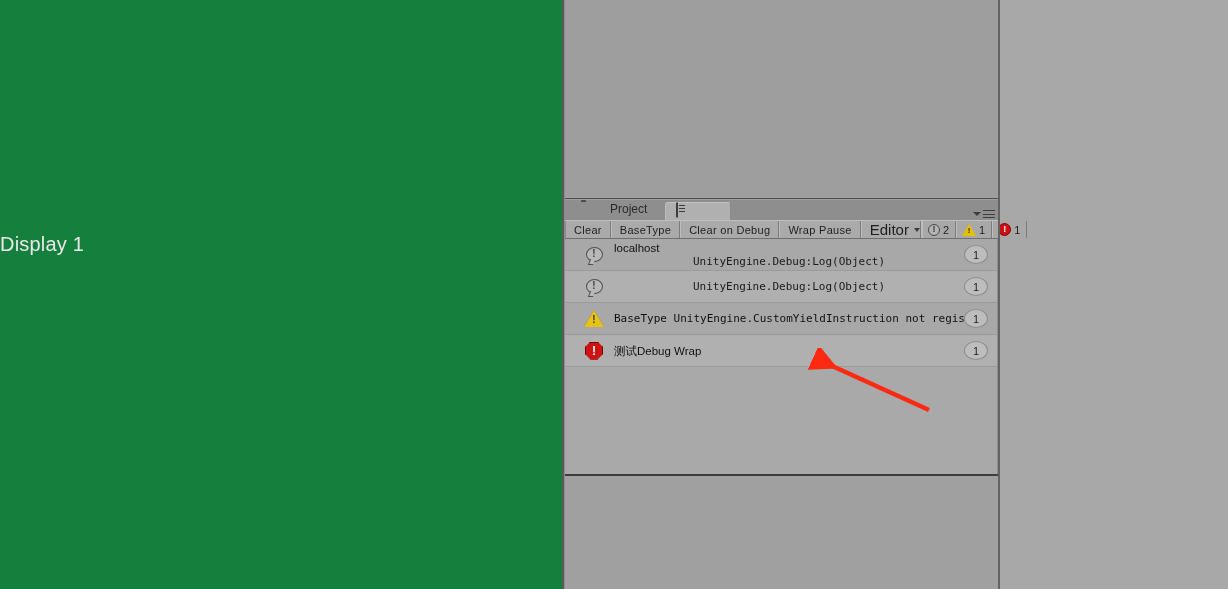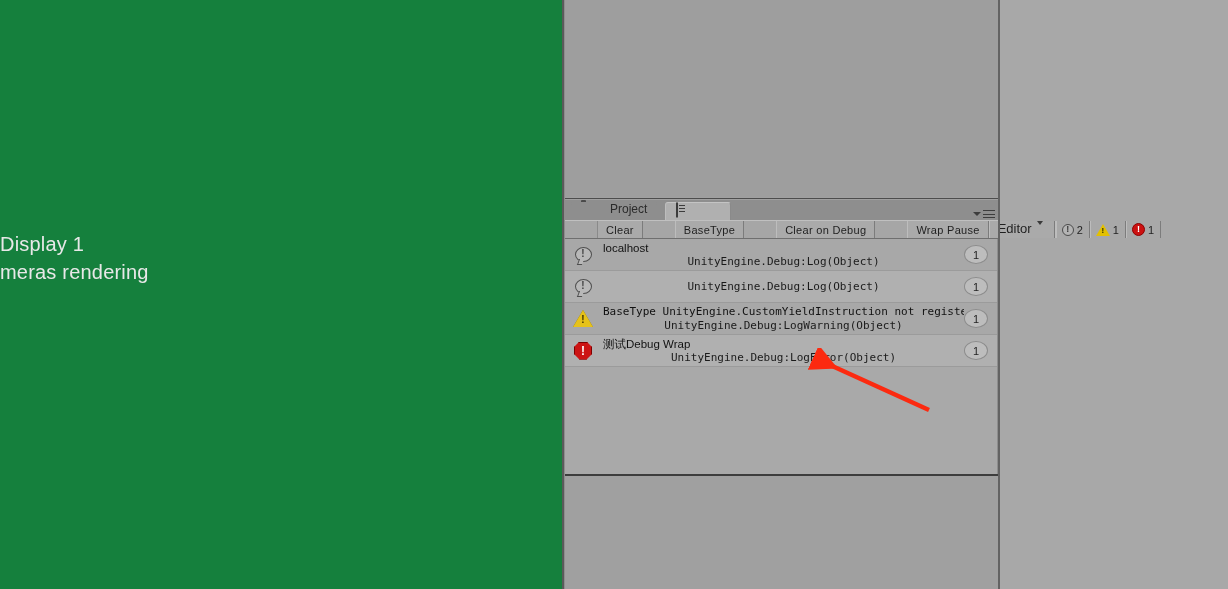--- a/index.html
+++ b/index.html
@@ -218,29 +218,28 @@
     justify-content: center;
     padding: 0 8px;
     font-size: 11px;
     color: #1f1f1f;
     background: #aaaaaa;
     border-right: 1px solid #7c7c7c;
     border-left: 1px solid #bdbdbd;
     cursor: default;
     white-space: nowrap;
     letter-spacing: .3px;
-    margin-left: 32px;
   }
   .tb-btn:first-child { border-left: 1px solid #8a8a8a; }
   .tb-dropdown {
     display: flex;
-    align-items: flex-start;
+    align-items: center;
     gap: 5px;
-    padding: 0 11px 0 8px;
-    font-size: 13px;
+    padding: 0 0 0 8px;
+    font-size: 15px;
     color: #1f1f1f;
     background: #aaaaaa;
     border-right: 1px solid #7c7c7c;
     border-left: 1px solid #bdbdbd;
     white-space: nowrap;
   }
   .caret-dn {
     width: 0; height: 0;
     border-left: 3px solid transparent;
     border-right: 3px solid transparent;
@@ -327,21 +326,21 @@
     background: #a9a9a9;
     overflow: hidden;
     border-right: 1px solid #7a7a7a;
     box-sizing: border-box;
   }
   .log-row {
     position: relative;
     height: 32px;
     display: flex;
     align-items: center;
-    padding-left: 7px;
+    padding-left: 18px;
     box-sizing: border-box;
     border-bottom: 1px solid #9b9b9b;
   }
   .log-row.odd  { background: #a8a8a8; }
   .log-row.even { background: #b0b0b0; }
 
   .row-icon {
     width: 22px;
     flex: 0 0 22px;
     display: flex;
@@ -492,21 +491,20 @@
     pointer-events: none;
   }
 </style>
 </head>
 <body>
 
 <div id="root">
 
   <div class="game-view">
     <div class="display-label">Display 1</div>
-    <div class="nocam-label">meras rendering</div>
   </div>
 
   <div class="editor-right"></div>
   <div class="outer-bg"></div>
   <div class="gutter-left"></div>
   <div class="gutter-left2"></div>
 
   <div class="panel-upper">
     <div class="panel-upper-inner"></div>
   </div>
@@ -578,32 +576,30 @@
         </div>
         <div class="row-badge">1</div>
       </div>
 
       <div class="log-row odd">
         <div class="row-icon">
             <span class="ico-warn"></span>
           </div>
         <div class="row-text">
           <div class="row-line1 mono">BaseType UnityEngine.CustomYieldInstruction not register to lua</div>
-          <div class="row-line2">UnityEngine.Debug:LogWarning(Object)</div>
         </div>
         <div class="row-badge">1</div>
       </div>
 
       <div class="log-row even">
         <div class="row-icon">
             <span class="ico-err"></span>
           </div>
         <div class="row-text">
           <div class="row-line1">测试Debug Wrap</div>
-          <div class="row-line2">UnityEngine.Debug:LogError(Object)</div>
         </div>
         <div class="row-badge">1</div>
       </div>
 
     </div>
     <div class="list-scroll-gutter"></div>
   </div>
 
   <div class="dock-divider"></div>
   <div class="panel-lower"></div>

